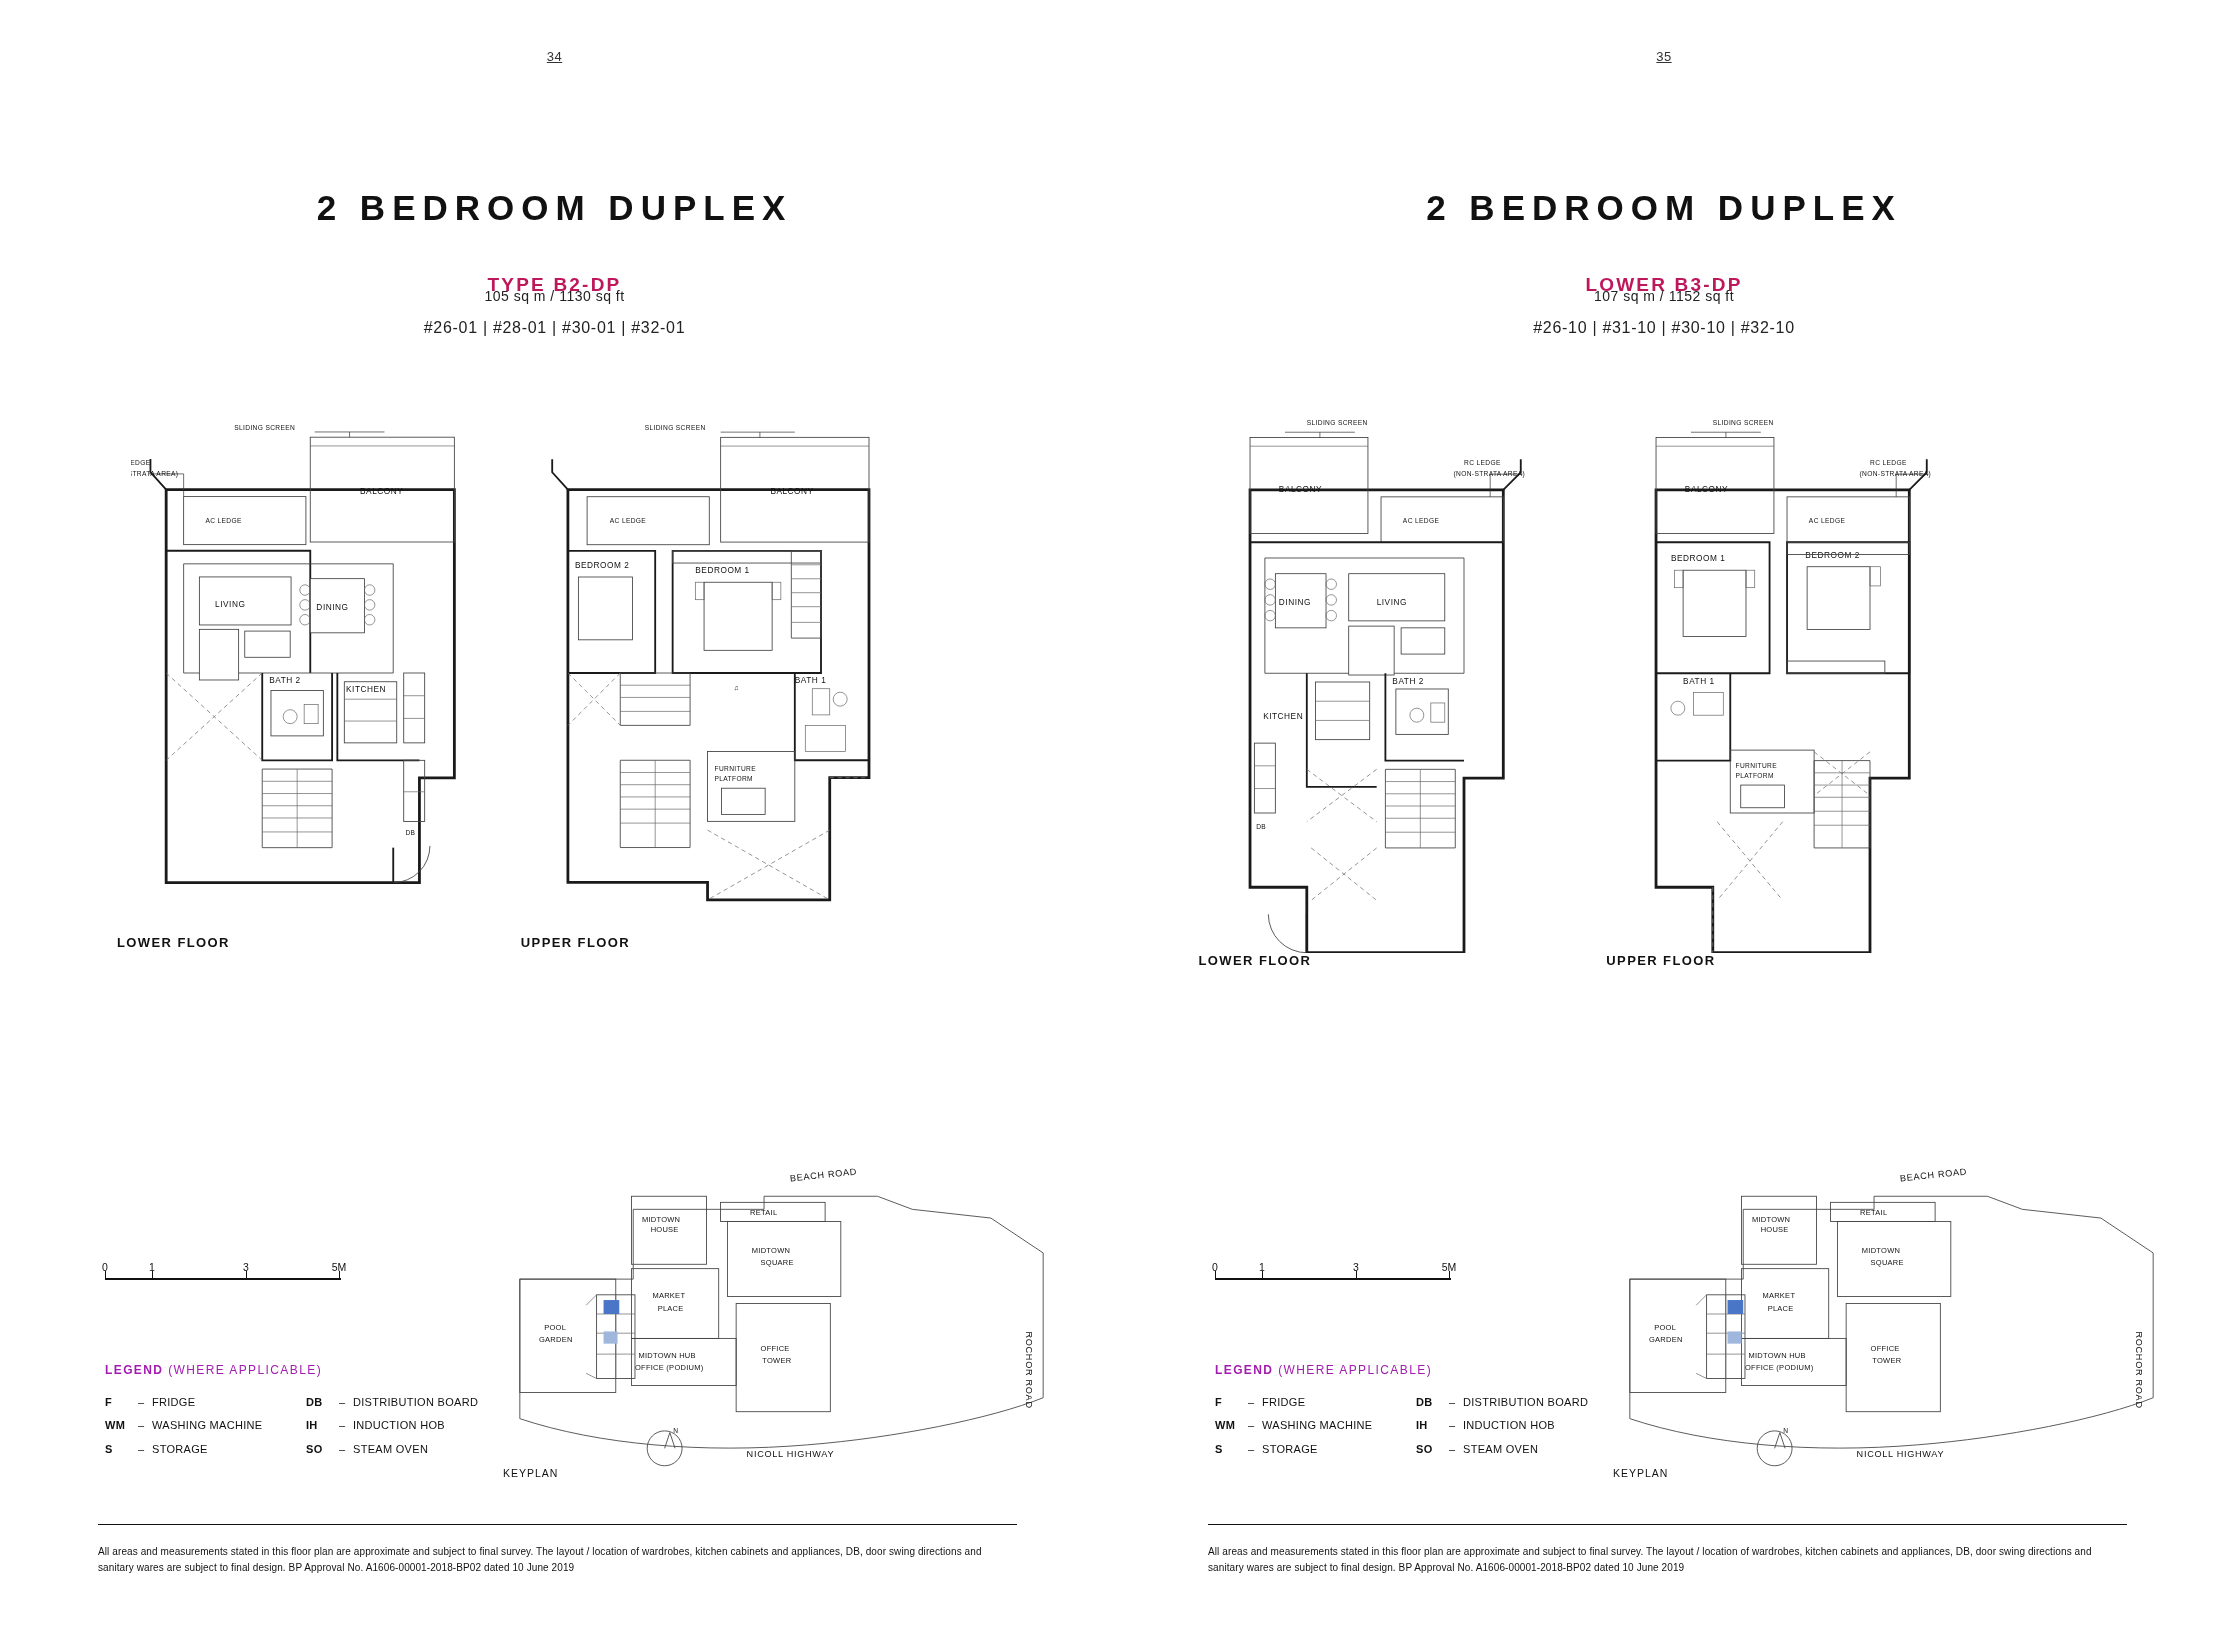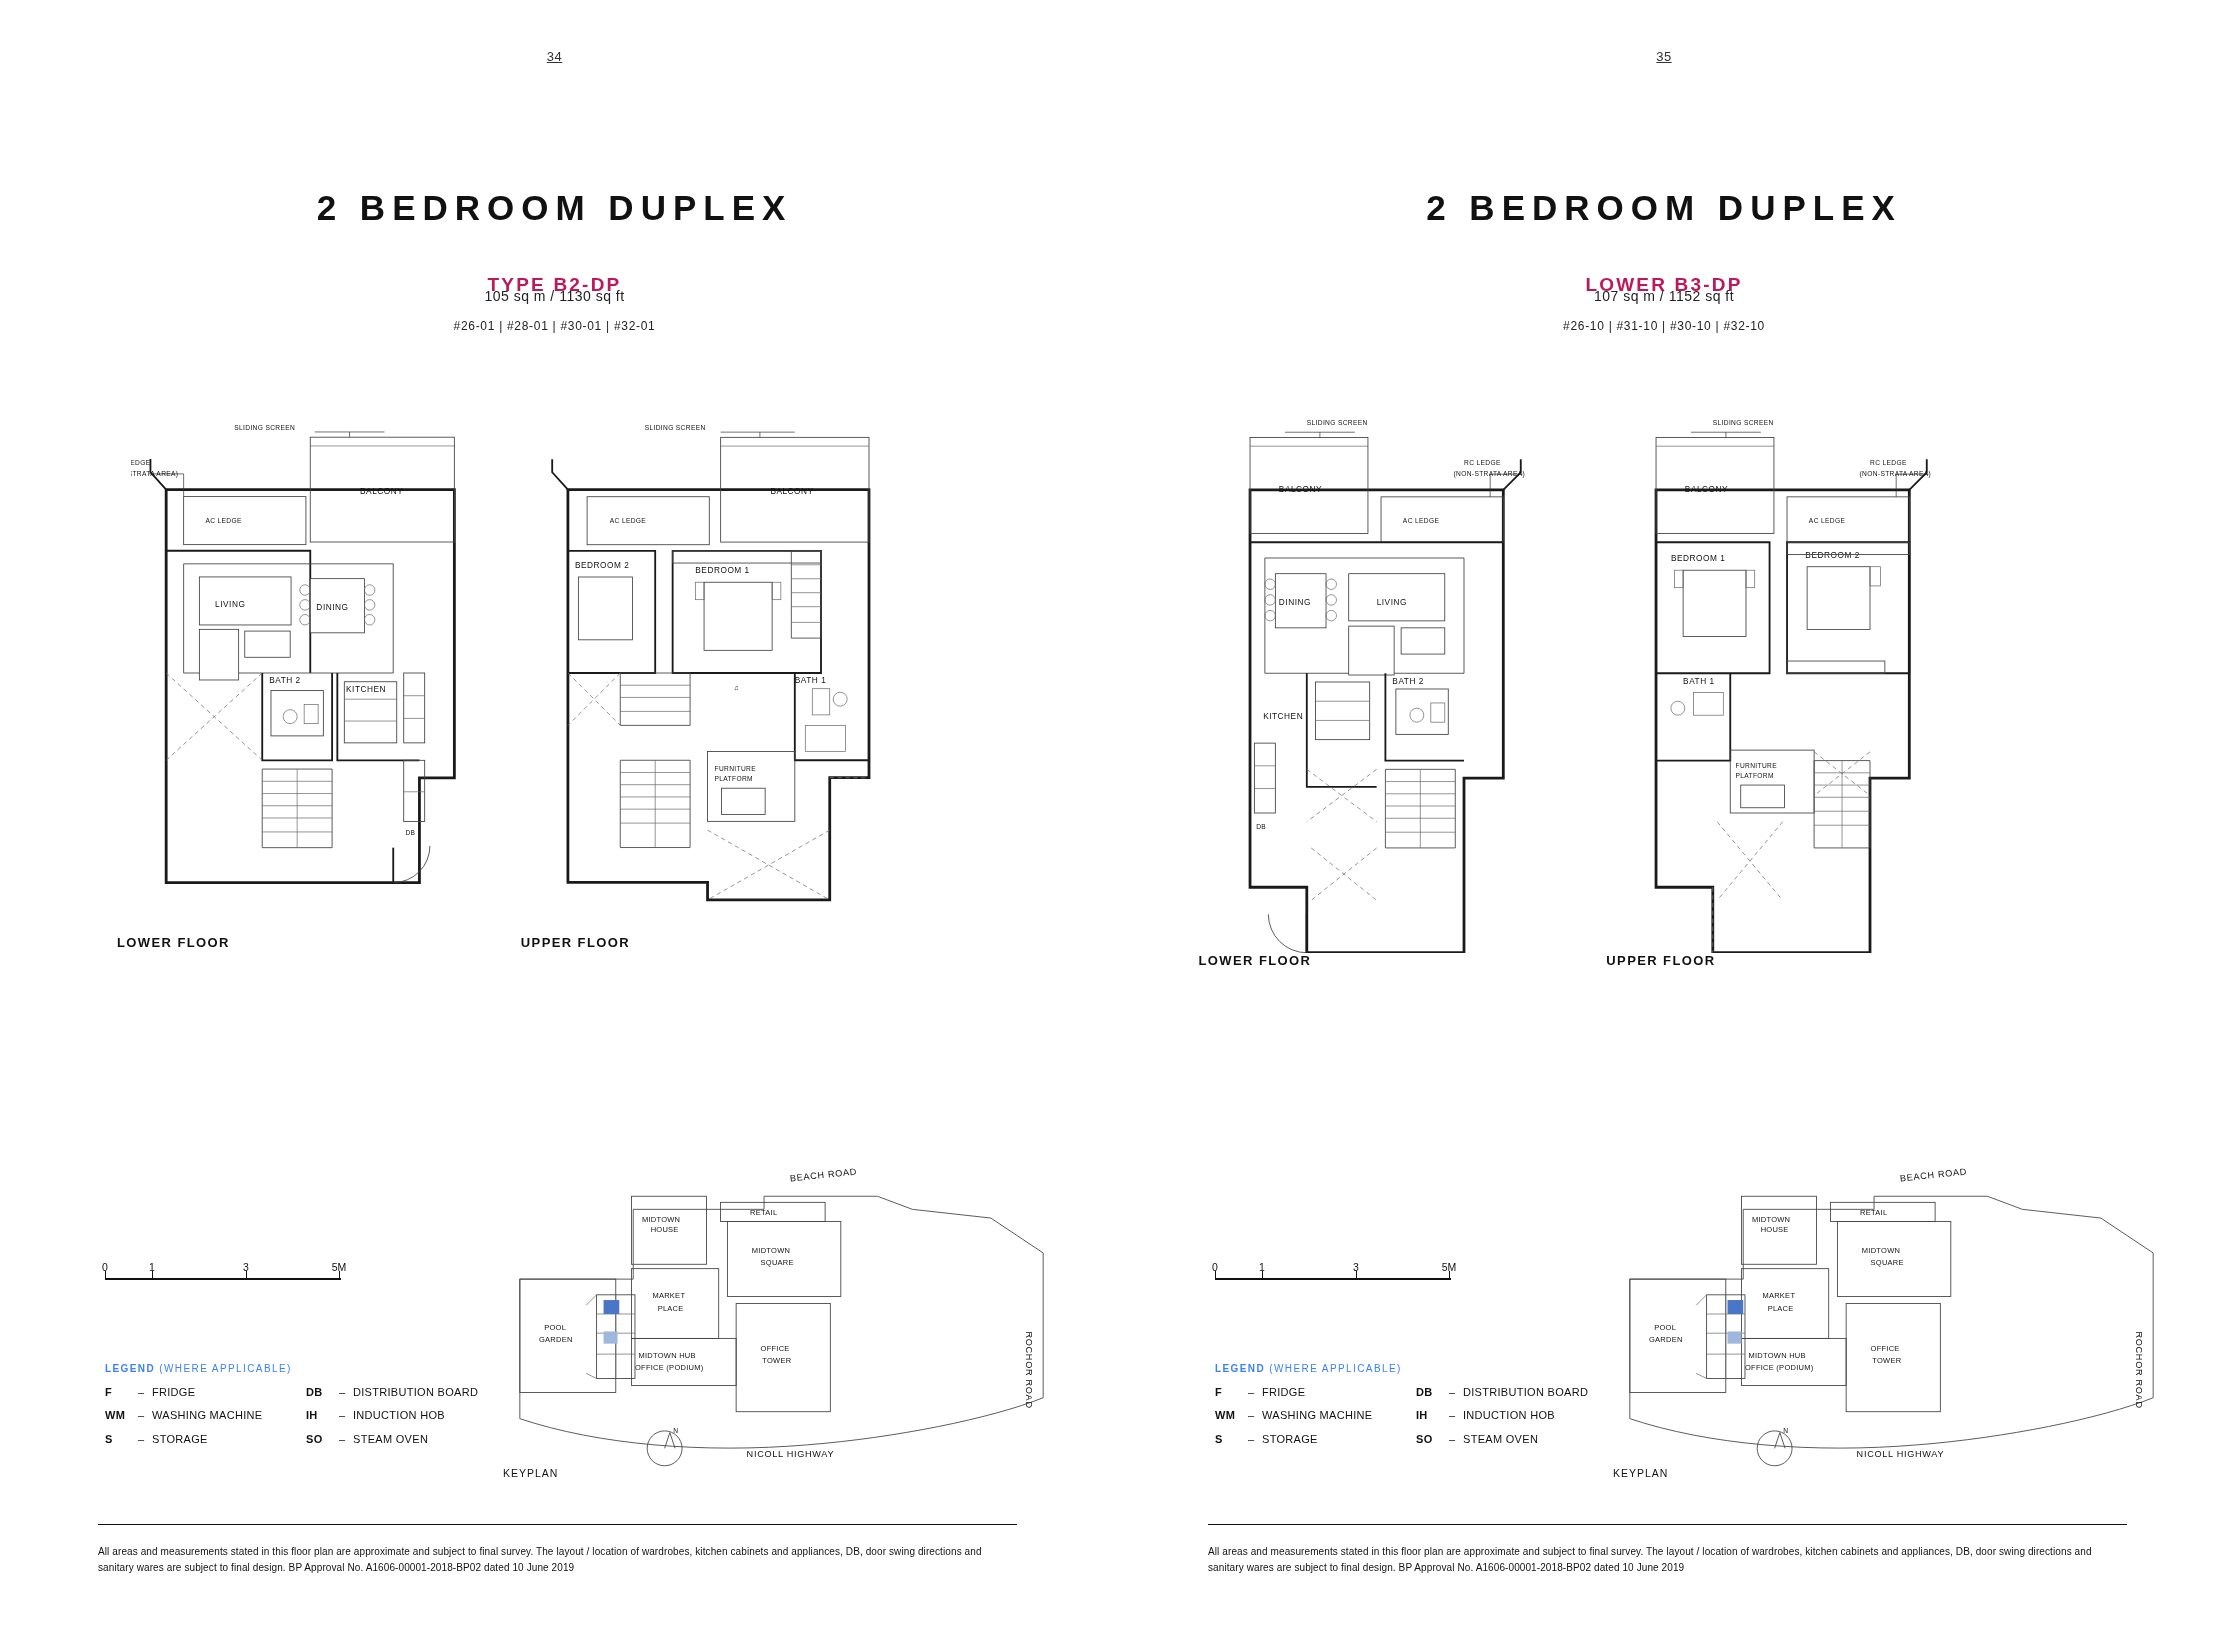--- a/index.html
+++ b/index.html
@@ -25,21 +25,21 @@
   .subtype{
     position:absolute;top:274px;width:100%;text-align:center;
     font-size:19px;font-weight:bold;letter-spacing:2.2px;color:#be185d;
   }
   .area{
     position:absolute;top:288px;width:100%;text-align:center;
     font-size:14px;letter-spacing:0.5px;color:#222;
   }
   .units{
     position:absolute;top:319px;width:100%;text-align:center;
-    font-size:12px;letter-spacing:0.7px;color:#222;
+    font-size:16px;letter-spacing:0.7px;color:#222;
   }
 
   
   .plans{position:absolute;top:411px;left:0;width:1109px;height:646px;}
   .plan{position:absolute;top:0;text-align:center;}
   .floorlabel{
     position:absolute;font-size:13px;font-weight:bold;letter-spacing:1.4px;color:#111;
   }
 
   svg{display:block;}
@@ -54,21 +54,21 @@
   .fillwhite{fill:#fff;stroke:#333;stroke-width:.9;}
 
   
   .scalebar{position:absolute;left:105px;top:1266px;width:253px;}
   .scalebar .line{position:relative;height:19px;}
   .sb-axis{position:absolute;left:0;top:12.2px;width:236px;height:1.4px;background:#111;}
   .tick{position:absolute;top:5.2px;width:1.4px;height:8.7px;background:#111;}
   .sb-num{position:absolute;top:-5.2px;font-size:10.5px;color:#111;transform:translateX(-50%);}
 
   .legend{position:absolute;left:105px;top:1363px;width:411px;}
-  .legend-title{font-size:10px;letter-spacing:1.4px;color:#3b82f6;margin-bottom:12px;}
+  .legend-title{font-size:12px;letter-spacing:1.4px;color:#a21caf;margin-bottom:19px;}
   .legend-title b{font-weight:bold;}
   .legend-grid{display:flex;}
   .legend-col{width:201px;}
   .legend-row{display:flex;font-size:11px;color:#111;margin-bottom:11.4px;letter-spacing:0.3px;}
   .legend-row .k{width:33px;font-weight:bold;}
   .legend-row .d{width:14px;}
   .legend-row .v{flex:1;}
 
   .keyplan{position:absolute;left:502px;top:1157px;width:559px;height:341px;}
   .kp-label{position:absolute;left:1px;top:310px;font-size:10.5px;letter-spacing:1px;color:#111;}

